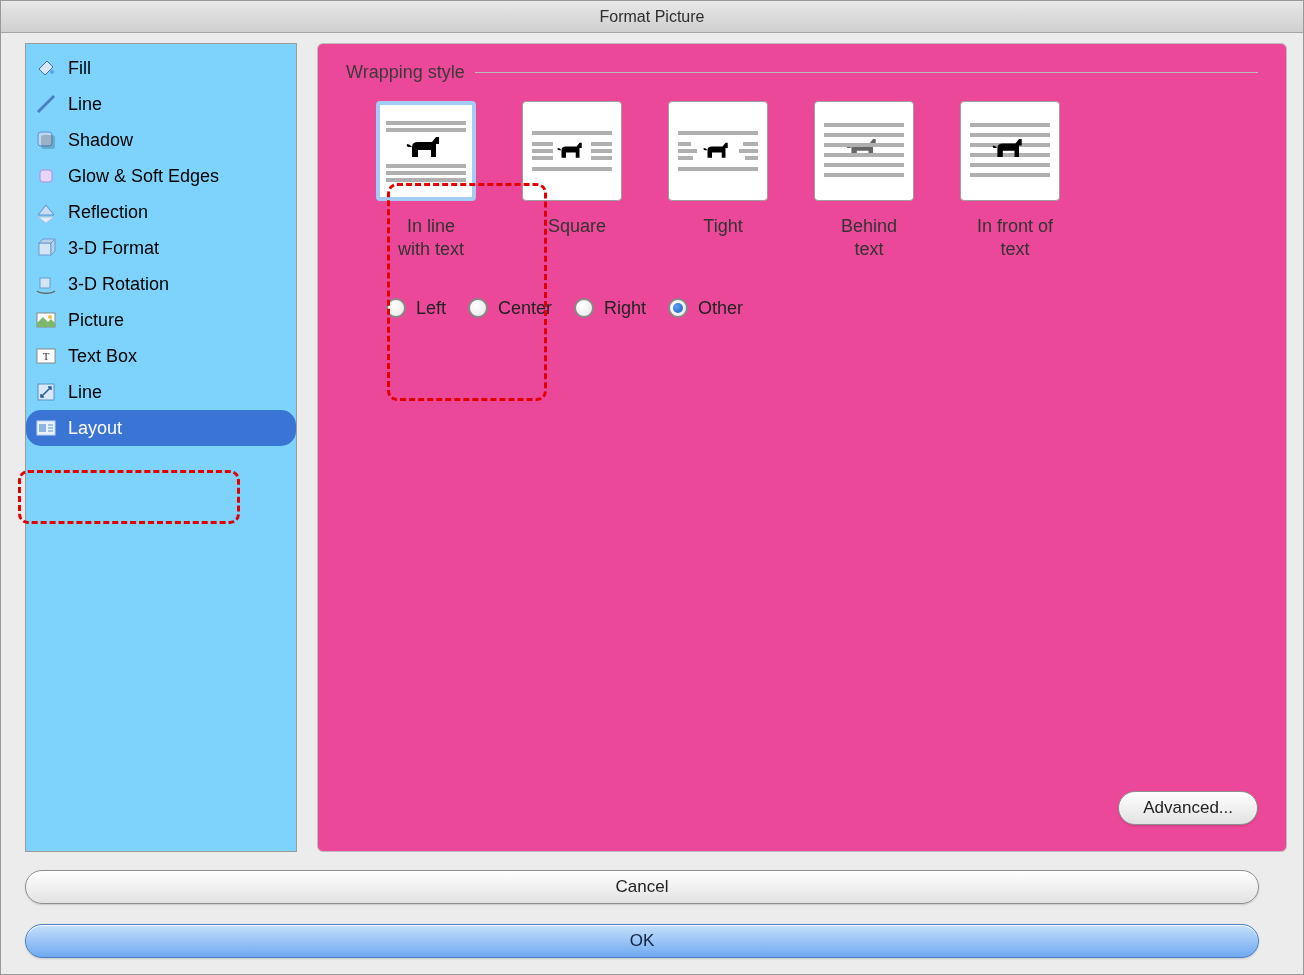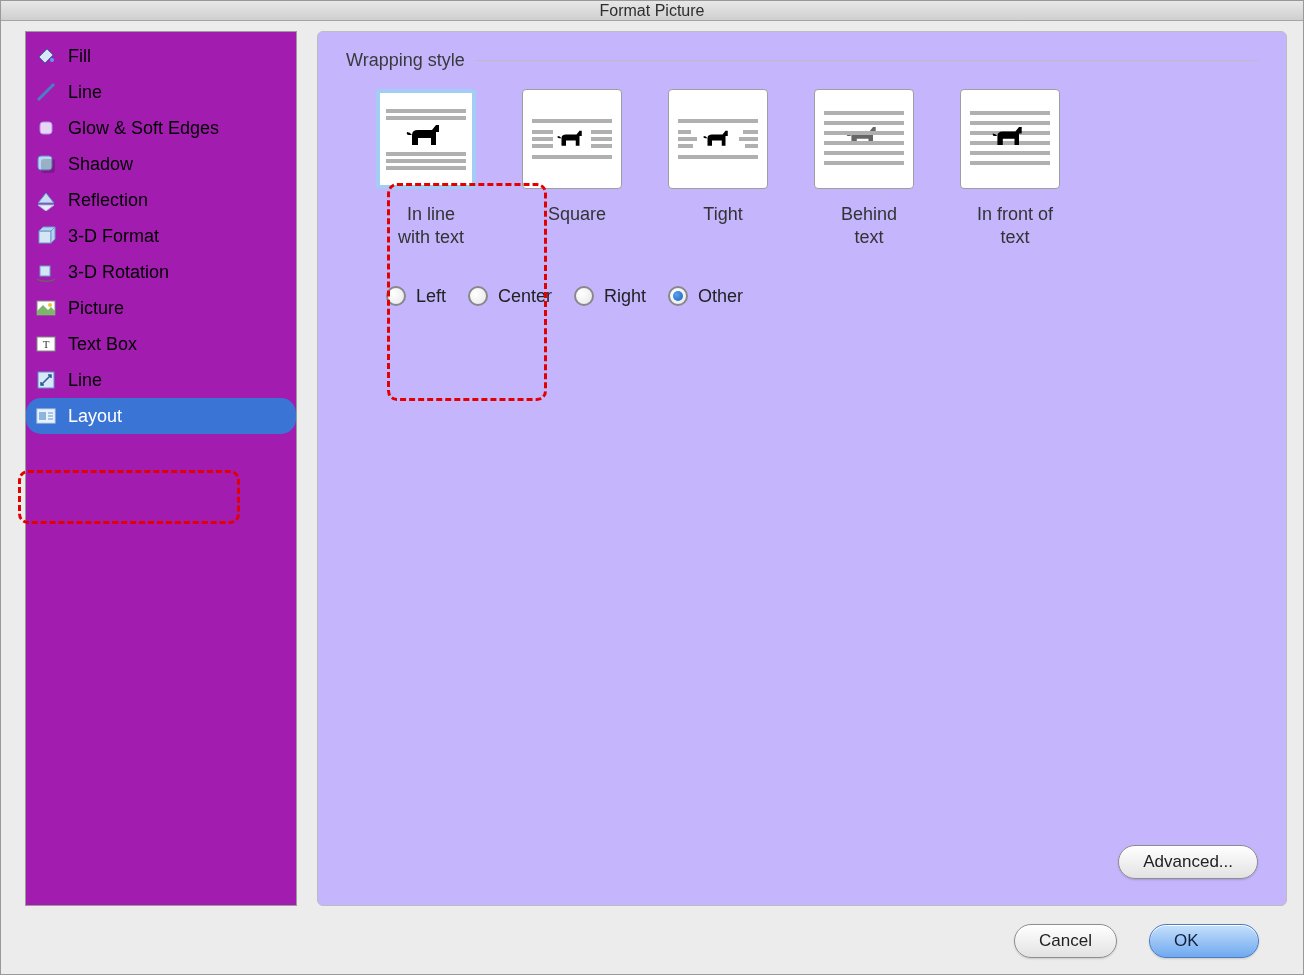--- a/index.html
+++ b/index.html
@@ -13,21 +13,21 @@
     }
     .window {
       width: 1304px;
       height: 975px;
       background: #ececec;
       border: 1px solid #999;
       display: flex;
       flex-direction: column;
     }
     .titlebar {
-      height: 20px;
+      height: 32px;
       background: linear-gradient(to bottom, #e8e8e8, #cfcfcf);
       border-bottom: 1px solid #a5a5a5;
       display: flex;
       align-items: center;
       justify-content: center;
       font-size: 16px;
       color: #2e2e2e;
     }
     .body {
       flex: 1;
@@ -35,21 +35,21 @@
       flex-direction: column;
       padding: 10px 16px 16px 24px;
     }
     .content-row {
       display: flex;
       flex: 1;
       gap: 20px;
     }
     .sidebar {
       width: 272px;
-      background: #a21caf;
+      background: #7dd3fc;
       border: 1px solid #9b9b9b;
       padding-top: 6px;
       overflow: hidden;
       text-align: right;
     }
     .sidebar-item {
       display: flex;
       align-items: center;
       height: 36px;
       padding: 0 8px;
@@ -66,21 +66,21 @@
     .sidebar-icon {
       width: 24px;
       height: 24px;
       display: flex;
       align-items: center;
       justify-content: center;
       flex-shrink: 0;
     }
     .main-panel {
       flex: 1;
-      background: #c4b5fd;
+      background: #ec4899;
       border: 1px solid #bdbdbd;
       border-radius: 6px;
       padding: 18px 28px;
       position: relative;
       display: flex;
       flex-direction: column;
     }
     .section-label-row {
       display: flex;
       align-items: center;
@@ -181,34 +181,36 @@
     .aqua-btn {
       height: 34px;
       padding: 0 24px;
       border-radius: 18px;
       border: 1px solid #8e8e8e;
       background: linear-gradient(to bottom, #ffffff, #e2e2e2);
       font-size: 17px;
       color: #222;
       display: inline-flex;
       align-items: center;
+      justify-content: center;
       box-shadow: inset 0 1px 0 rgba(255,255,255,.9), 0 1px 2px rgba(0,0,0,.15);
       cursor: default;
     }
     .aqua-btn.primary {
       background: linear-gradient(to bottom, #c6e0fb, #6fa9f0);
       border-color: #4b7dc3;
       color: #102040;
       min-width: 110px;
     }
     .footer {
       display: flex;
       justify-content: flex-end;
-      gap: 32px;
+      gap: 20px;
       padding: 18px 28px 0 0;
+      flex-direction: column;
     }
     .highlight-dash {
       position: absolute;
       border: 3px dashed #e30000;
       border-radius: 10px;
       pointer-events: none;
     }
     .hi-layout {
       left: 18px;
       top: 470px;
@@ -252,33 +254,33 @@
           <span class="sidebar-icon">
             <svg width="22" height="22" viewBox="0 0 22 22">
                 <line x1="3" y1="19" x2="19" y2="3" stroke="#4a7ec5" stroke-width="3"></line>
               </svg>
           </span>
           <span>Line</span>
         </div>
         <div class="sidebar-item">
           <span class="sidebar-icon">
             <svg width="22" height="22" viewBox="0 0 22 22">
-                <rect x="5" y="5" width="12" height="12" rx="3" fill="#e8d6f8" stroke="#b48de0"></rect>
-              </svg>
-          </span>
-          <span>Glow &amp; Soft Edges</span>
-        </div>
-        <div class="sidebar-item">
-          <span class="sidebar-icon">
-            <svg width="22" height="22" viewBox="0 0 22 22">
                 <rect x="3" y="3" width="14" height="14" rx="3" fill="#bcd7f3" stroke="#5a8fd0"></rect>
                 <rect x="6" y="6" width="14" height="14" rx="3" fill="rgba(0,0,0,.18)"></rect>
               </svg>
           </span>
           <span>Shadow</span>
+        </div>
+        <div class="sidebar-item">
+          <span class="sidebar-icon">
+            <svg width="22" height="22" viewBox="0 0 22 22">
+                <rect x="5" y="5" width="12" height="12" rx="3" fill="#e8d6f8" stroke="#b48de0"></rect>
+              </svg>
+          </span>
+          <span>Glow &amp; Soft Edges</span>
         </div>
         <div class="sidebar-item">
           <span class="sidebar-icon">
             <svg width="22" height="22" viewBox="0 0 22 22">
                 <path d="M3 14 L11 4 L19 14 Z" fill="#c8ddf3" stroke="#5a8fd0"></path>
                 <path d="M3 16 L11 22 L19 16 Z" fill="#e4eef8" stroke="#a8c4e0"></path>
               </svg>
           </span>
           <span>Reflection</span>
         </div>

